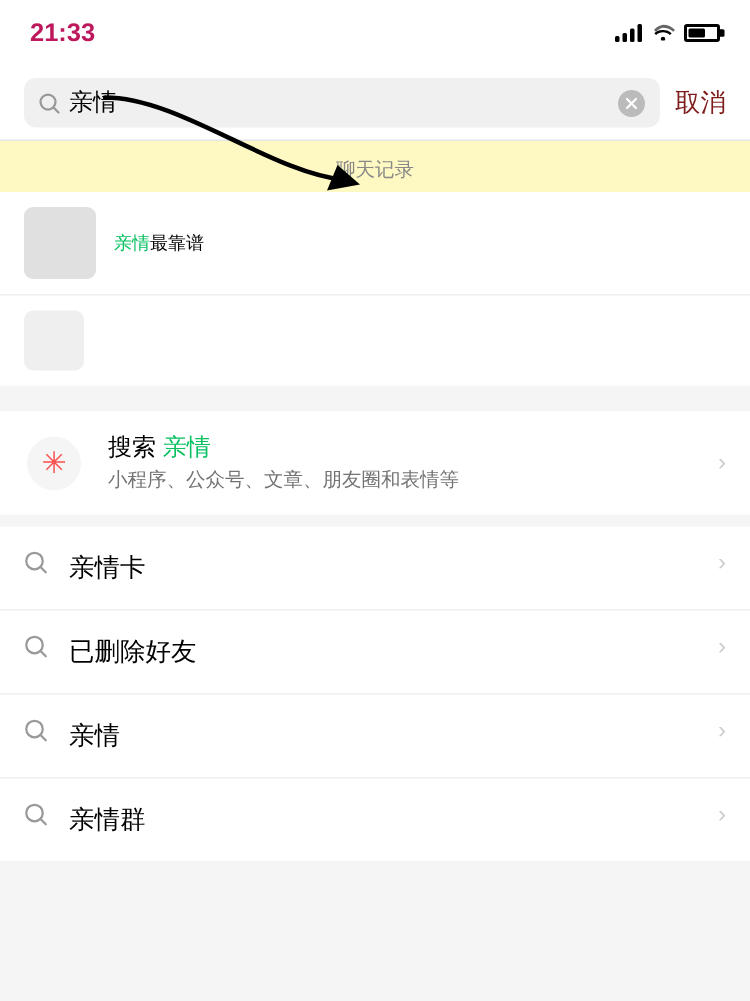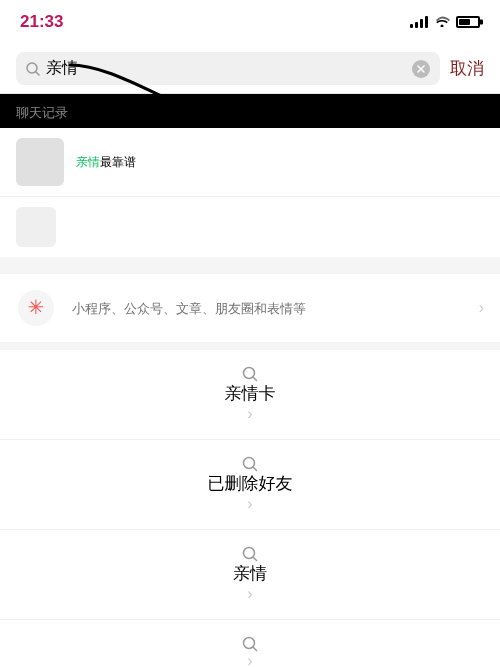--- a/index.html
+++ b/index.html
@@ -102,21 +102,22 @@
       color: #7f1d1d;
       cursor: pointer;
       white-space: nowrap;
     }
 
     
     .section-label {
       padding: 10px 16px 6px;
       font-size: 13px;
       color: #888;
-      background: #000000;
+      background: #fef9c3;
+      text-align: center;
     }
 
     
     .chat-records {
       background: #fff;
       margin-bottom: 8px;
     }
 
     .chat-item {
       display: flex;
@@ -211,26 +212,25 @@
       font-size: 16px;
     }
 
     
     .list-section {
       background: #fff;
       margin-top: 8px;
     }
     .list-item {
       display: flex;
-      align-items: center;
+      align-items: flex-start;
       padding: 16px 16px;
       border-bottom: 1px solid #f0f0f0;
-      gap: 0;
+      gap: 14px;
       cursor: pointer;
-      flex-direction: column;
     }
     .list-item:last-child {
       border-bottom: none;
     }
     .list-text {
       flex: 1;
       font-size: 17px;
       color: #000;
     }
     .list-chevron {
@@ -331,20 +331,24 @@
 
 <div class="search-suggestion">
   <div class="suggestion-item">
     <div class="search-wechat-icon">
       <svg width="36" height="36" viewBox="0 0 36 36">
         <circle cx="18" cy="18" r="18" fill="#f5f5f5"></circle>
         <text x="18" y="24" text-anchor="middle" font-size="20" fill="#fa5151">✳</text>
       </svg>
     </div>
     <div class="suggestion-content">
+      <div class="suggestion-title">
+        <span>搜索</span>
+        <span style="color:#07c160">亲情</span>
+      </div>
       <div class="suggestion-sub">小程序、公众号、文章、朋友圈和表情等</div>
     </div>
     <span class="chevron-right">›</span>
   </div>
 </div>
 
 <div class="list-section">
   <div class="list-item">
     <svg width="16" height="16" viewBox="0 0 16 16" fill="none">
       <circle cx="7" cy="7" r="5.5" stroke="#999" stroke-width="1.5"></circle>
@@ -367,15 +371,16 @@
       <line x1="11" y1="11" x2="14.5" y2="14.5" stroke="#999" stroke-width="1.5" stroke-linecap="round"></line>
     </svg>
     <span class="list-text">亲情</span>
     <span class="list-chevron">›</span>
   </div>
   <div class="list-item">
     <svg width="16" height="16" viewBox="0 0 16 16" fill="none">
       <circle cx="7" cy="7" r="5.5" stroke="#999" stroke-width="1.5"></circle>
       <line x1="11" y1="11" x2="14.5" y2="14.5" stroke="#999" stroke-width="1.5" stroke-linecap="round"></line>
     </svg>
+    <span class="list-text">亲情群</span>
     <span class="list-chevron">›</span>
   </div>
 </div>
 
 </body></html>

